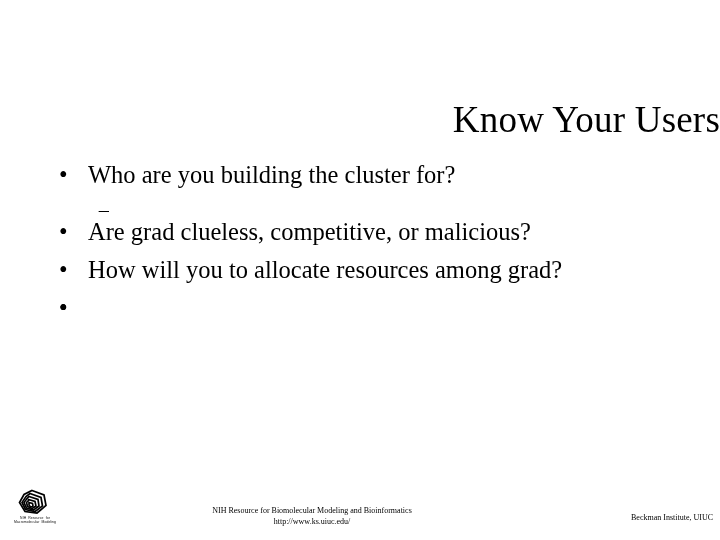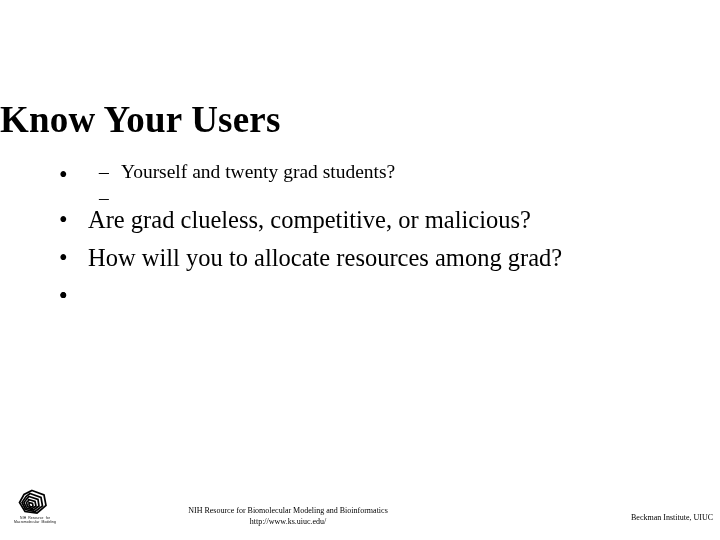--- a/index.html
+++ b/index.html
@@ -20,24 +20,24 @@
     height: 540px;
     background: #ffffff;
   }
 
   
   .slide-title {
     position: absolute;
     left: 0;
     top: 74px;
     width: 720px;
-    text-align: left;
+    text-align: right;
     font-size: 37px;
     line-height: 42px;
-    font-weight: bold;
+    font-weight: normal;
     letter-spacing: 0.2px;
     white-space: nowrap;
   }
 
   
   .body-area {
     position: absolute;
     left: 0;
     top: 156px;
     width: 720px;
@@ -82,20 +82,21 @@
 
   
   .footer-center {
     position: absolute;
     left: 0;
     top: 505px;
     width: 576px;
     text-align: center;
     font-size: 8px;
     line-height: 11px;
+    padding-left: 24px;
   }
   .footer-center .line2 {
     display: block;
   }
   .footer-right {
     position: absolute;
     right: 7px;
     top: 512px;
     font-size: 8px;
     line-height: 11px;
@@ -133,29 +134,29 @@
 <body>
 
 <div class="slide">
 
   <h1 class="slide-title">Know Your Users</h1>
 
   <div class="body-area">
 
     <div class="lvl1">
       <span class="marker">•</span>
+      <span class="btext">Who are you building the cluster for?</span>
     </div>
 
     <div class="sub-group">
       <div class="lvl2">
         <span class="marker">–</span>
       </div>
       <div class="lvl2">
         <span class="marker">–</span>
-        <span class="btext">Yourself and twenty grad students?</span>
       </div>
       <div class="lvl2">
         <span class="marker">–</span>
       </div>
     </div>
 
     <div class="group-gap"></div>
 
     <div class="lvl1">
       <span class="marker">•</span>

